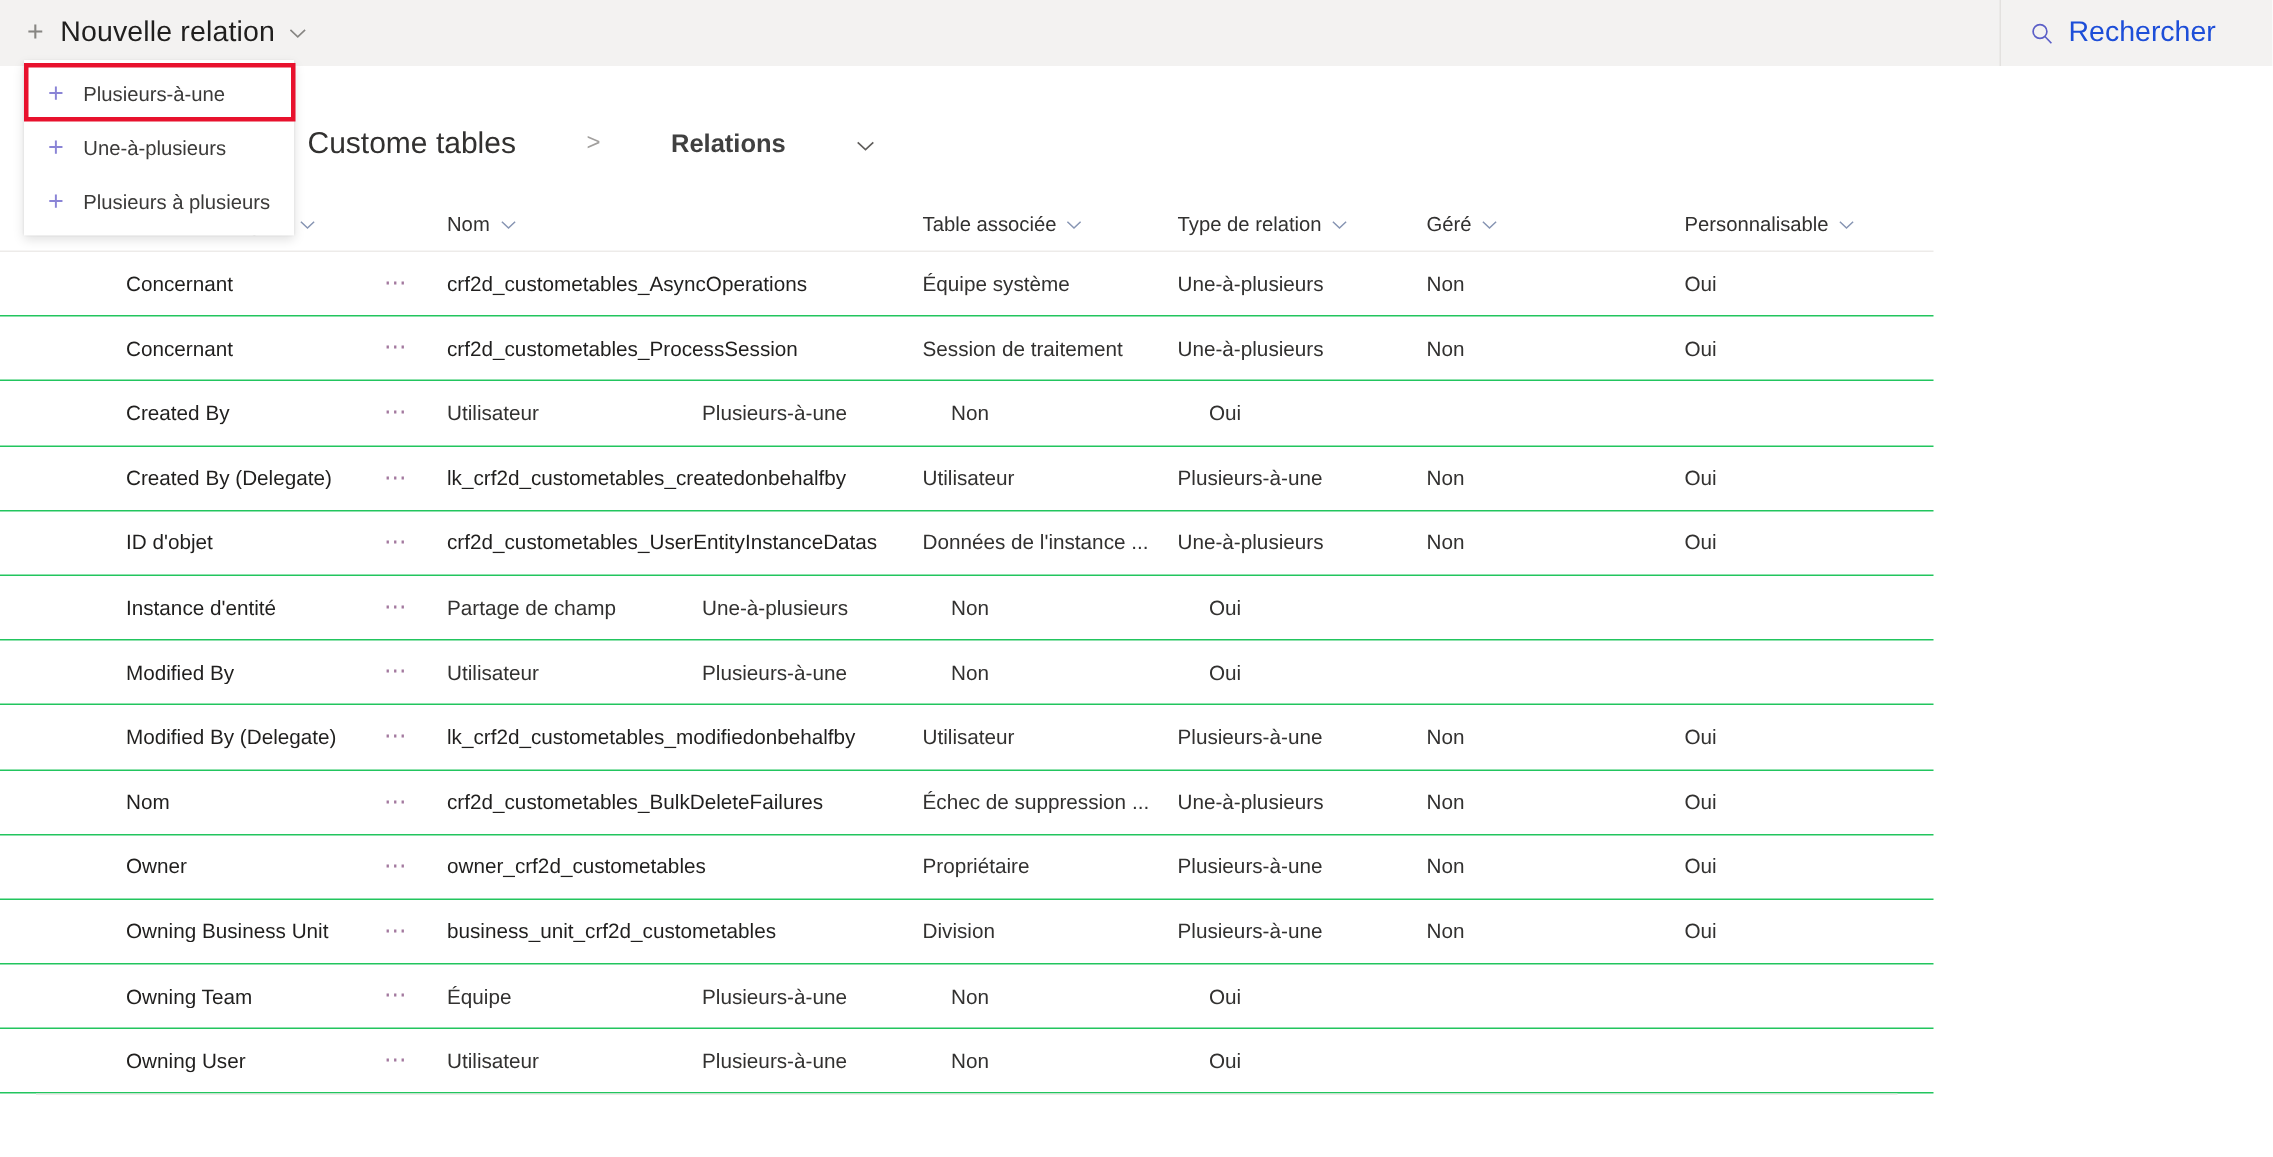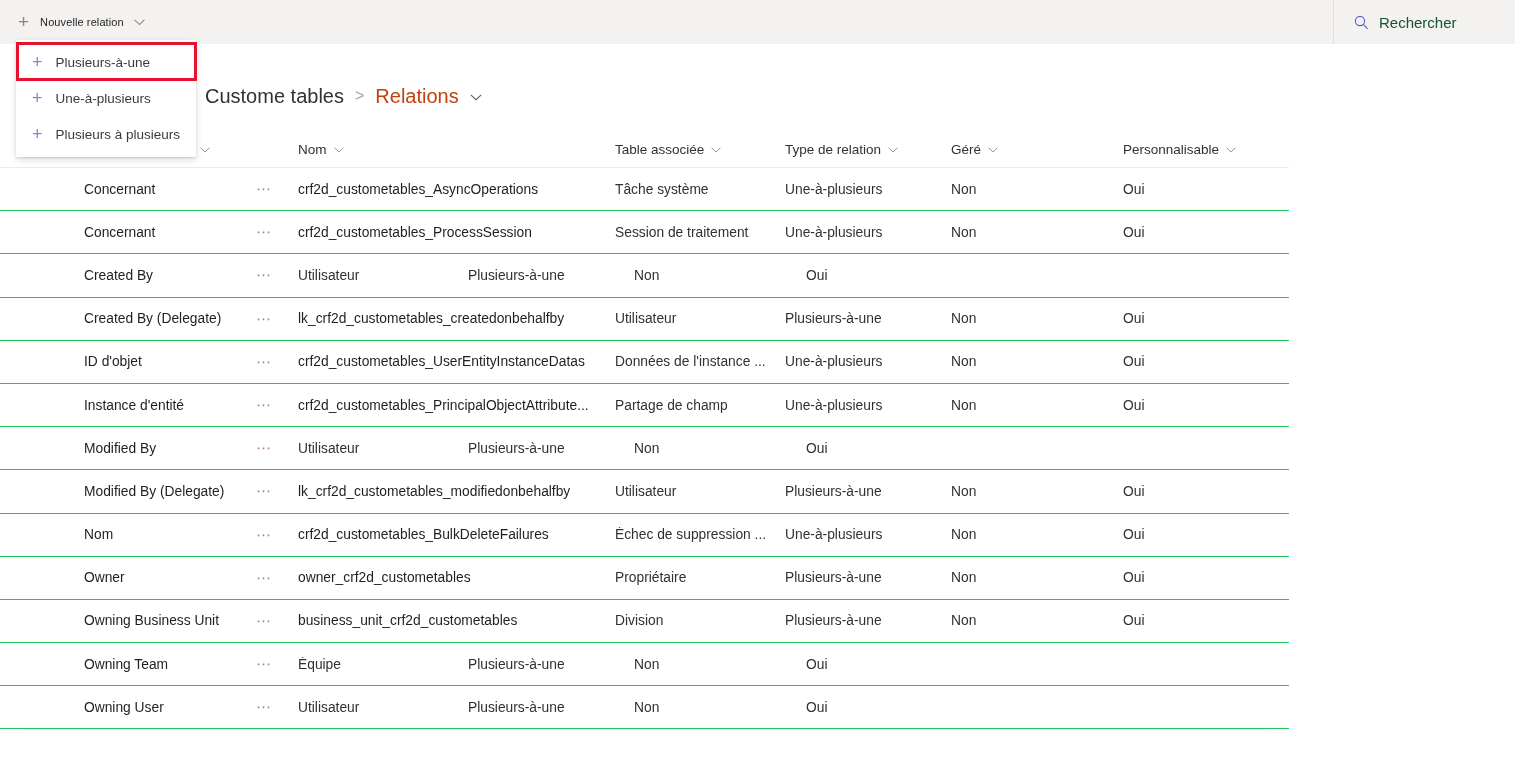--- a/index.html
+++ b/index.html
@@ -21,35 +21,35 @@
   }
   .cmd-item {
     display: flex; align-items: center;
     height: 44px; padding: 0 12px 0 18px;
     cursor: pointer; user-select: none;
   }
   .cmd-plus {
     font-size: 19px; line-height: 1; color: #878683;
     font-weight: 300; margin-right: 11px; margin-top: -1px;
   }
-  .cmd-label { font-size: 11px; color: #201f1e; letter-spacing: .1px; }
+  .cmd-label { font-size: 19px; color: #201f1e; letter-spacing: .1px; }
   .cmd-chevron {
     margin-left: 10px; color: #878683; display: inline-flex;
   }
 
   .searchzone {
     position: absolute; right: 0; top: 0;
     width: 182px; height: 44px;
     background: #f3f2f1;
     display: flex; align-items: center;
     padding-left: 20px;
     border-left: 1px solid #e3e1df;
   }
   .search-ico { color: #5b5fc7; margin-right: 10px; display: inline-flex; }
-  .search-ph { font-size: 15px; color: #14532d; }
+  .search-ph { font-size: 19px; color: #1d4ed8; }
 
   
   .menu {
     position: absolute; left: 16px; top: 40px;
     width: 180px;
     background: #ffffff;
     box-shadow: 0 3.2px 7.2px rgba(0,0,0,.132), 0 0.6px 1.8px rgba(0,0,0,.108);
     z-index: 40;
     padding: 4px 0 5px 0;
   }
@@ -67,25 +67,25 @@
   .highlight-box {
     position: absolute; left: 16px; top: 42px;
     width: 181px; height: 39px;
     border: 3px solid #e8112d;
     z-index: 60; pointer-events: none;
   }
 
   
   .breadcrumb {
     position: absolute; left: 205px; top: 78px;
-    height: 36px; display: flex; align-items: center;
+    height: 36px; display: flex; align-items: center; gap: 36px;
   }
   .bc-link { font-size: 20px; color: #323130; cursor: pointer; }
   .bc-sep { font-size: 16px; color: #a19f9d; margin: 0 11px; }
-  .bc-current { font-size: 20px; color: #c2410c; font-weight: normal; }
+  .bc-current { font-size: 17px; color: #404040; font-weight: bold; }
   .bc-chevron { margin-left: 11px; color: #605e5c; display: inline-flex; margin-top: 3px; }
 
   
   .grid { position: absolute; left: 0; top: 132px; width: 1289px; }
 
   .grid-head {
     display: flex; align-items: center;
     height: 36px;
     border-bottom: 1px solid #edebe9;
   }
@@ -232,21 +232,21 @@
         </span>
       </div>
     </div>
 
     <div id="rows">
         <div class="row">
           <div class="c-pad"></div>
           <div class="cell c-name">Concernant</div>
           <div class="c-dots"><span class="dots">⋯</span></div>
           <div class="cell c-logical">crf2d_custometables_AsyncOperations</div>
-          <div class="cell c-table muted">Tâche système</div>
+          <div class="cell c-table muted">Équipe système</div>
           <div class="cell c-type muted">Une-à-plusieurs</div>
           <div class="cell c-managed muted">Non</div>
           <div class="cell c-custom muted">Oui</div>
         </div>
         <div class="row">
           <div class="c-pad"></div>
           <div class="cell c-name">Concernant</div>
           <div class="c-dots"><span class="dots">⋯</span></div>
           <div class="cell c-logical">crf2d_custometables_ProcessSession</div>
           <div class="cell c-table muted">Session de traitement</div>
@@ -280,21 +280,20 @@
           <div class="cell c-logical">crf2d_custometables_UserEntityInstanceDatas</div>
           <div class="cell c-table muted">Données de l'instance ...</div>
           <div class="cell c-type muted">Une-à-plusieurs</div>
           <div class="cell c-managed muted">Non</div>
           <div class="cell c-custom muted">Oui</div>
         </div>
         <div class="row">
           <div class="c-pad"></div>
           <div class="cell c-name">Instance d'entité</div>
           <div class="c-dots"><span class="dots">⋯</span></div>
-          <div class="cell c-logical">crf2d_custometables_PrincipalObjectAttribute...</div>
           <div class="cell c-table muted">Partage de champ</div>
           <div class="cell c-type muted">Une-à-plusieurs</div>
           <div class="cell c-managed muted">Non</div>
           <div class="cell c-custom muted">Oui</div>
         </div>
         <div class="row">
           <div class="c-pad"></div>
           <div class="cell c-name">Modified By</div>
           <div class="c-dots"><span class="dots">⋯</span></div>
           <div class="cell c-table muted">Utilisateur</div>

